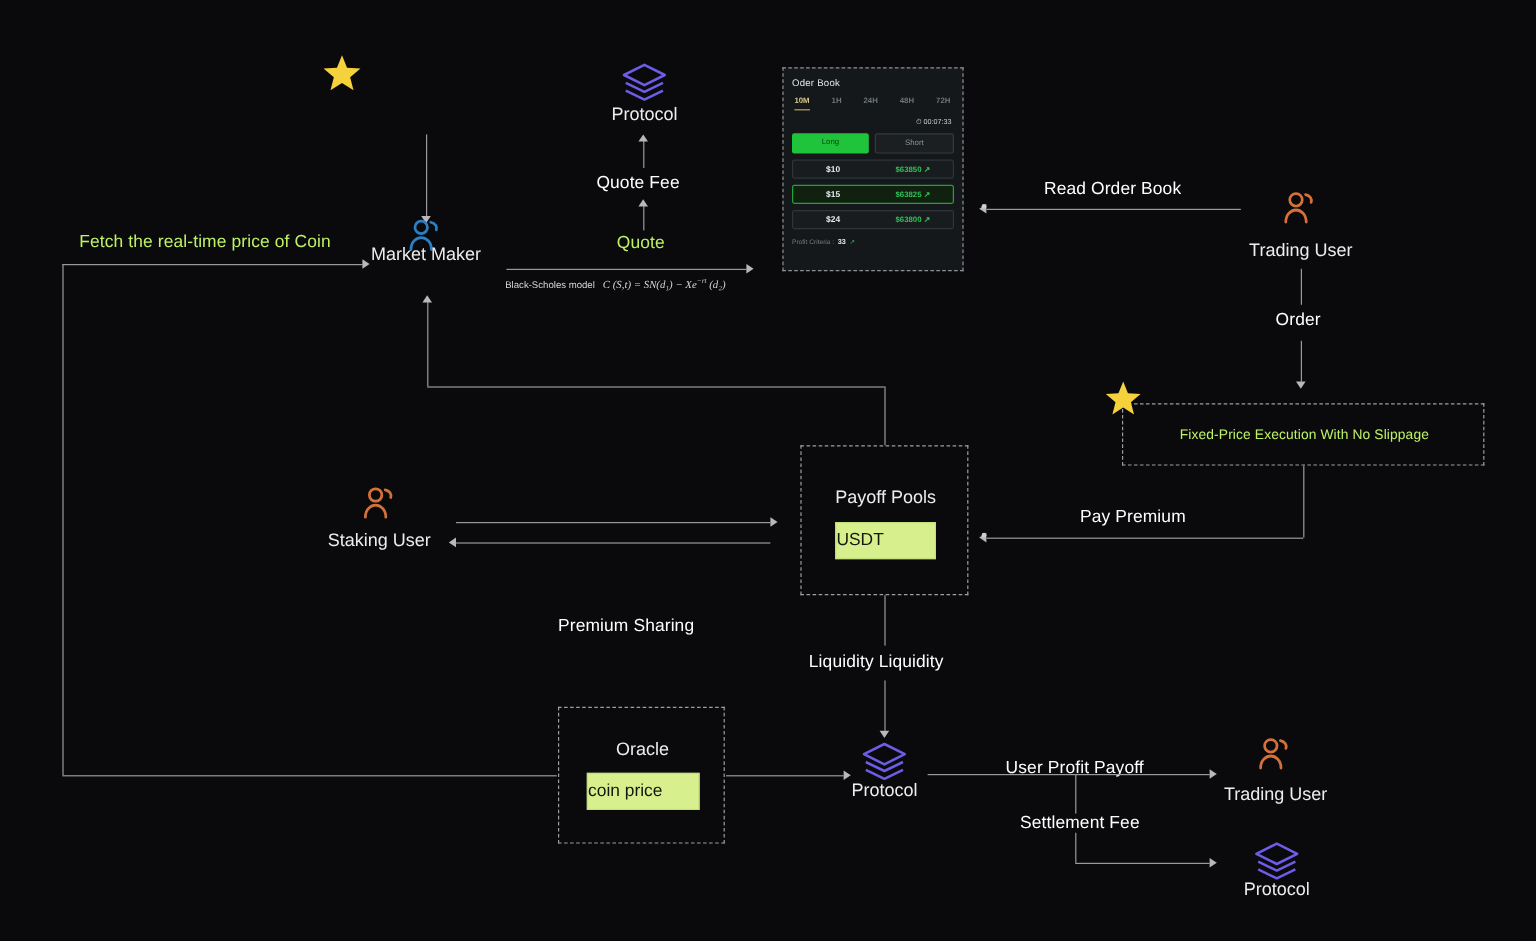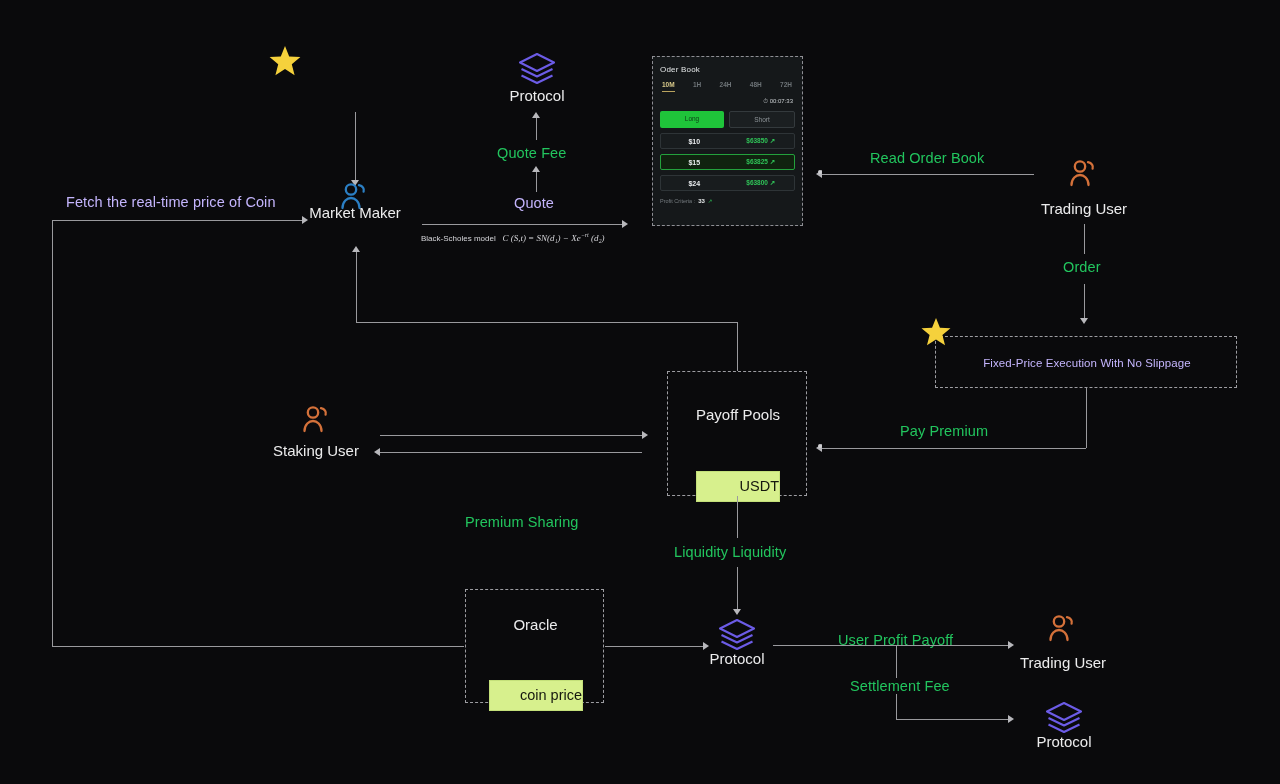--- a/index.html
+++ b/index.html
@@ -10,22 +10,22 @@
     overflow: hidden;
     font-family: "Liberation Sans", sans-serif;
   }
   #stage {
     position: relative;
     width: 1280px;
     height: 784px;
     background: #0a0a0c;
   }
   .abs { position: absolute; }
-  .lbl { color: #c4b5fd; font-size: 14.5px; white-space: nowrap; letter-spacing: .1px; }
-  .lbl-green { color: #22c55e; font-size: 14.5px; white-space: nowrap; letter-spacing: .1px; }
+  .lbl { color: #bef264; font-size: 14.5px; white-space: nowrap; letter-spacing: .1px; }
+  .lbl-green { color: #ffffff; font-size: 14.5px; white-space: nowrap; letter-spacing: .1px; }
   .node-title { color: #ececed; font-size: 15px; text-align: center; white-space: nowrap; }
 
   
   .ln { position: absolute; background: #9a9a9e; }
   .ln-h { height: 1px; }
   .ln-v { width: 1px; }
   .arrow { position: absolute; width: 0; height: 0; }
   .ar-right { border-left: 6px solid #b8b8bc; border-top: 4px solid transparent; border-bottom: 4px solid transparent; }
   .ar-left  { border-right: 6px solid #b8b8bc; border-top: 4px solid transparent; border-bottom: 4px solid transparent; }
   .ar-down  { border-top: 6px solid #b8b8bc; border-left: 4px solid transparent; border-right: 4px solid transparent; }
@@ -48,24 +48,23 @@
   .dashed-box {
     border: 1px dashed #9d9da2;
     background: #0a0a0c;
   }
 
   
   .chip {
     background: #d7f08d;
     color: #15170e;
     font-size: 14.5px;
-    text-align: right;
+    text-align: left;
     padding: 6px 0 7px;
     border: 1px solid #c4e07a;
-    margin-top: 36px;
   }
 
   
   #orderbook {
     border: 1px dashed #8f8f95;
     background: #15181a;
     padding: 8px 7px 6px;
   }
   .ob-title { color: #e3e6e7; font-size: 8px; letter-spacing: .2px; margin-bottom: 7px; }
   .ob-tabs { display: flex; justify-content: space-between; padding: 0 3px 0 2px; }

